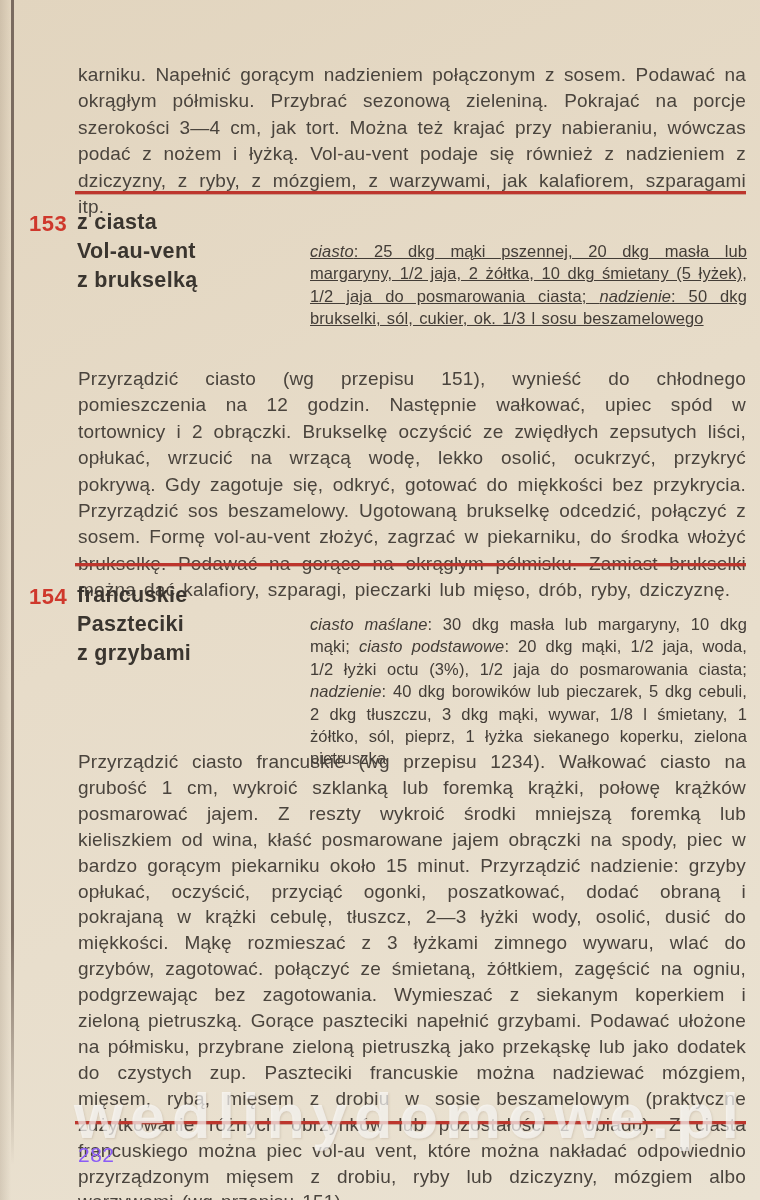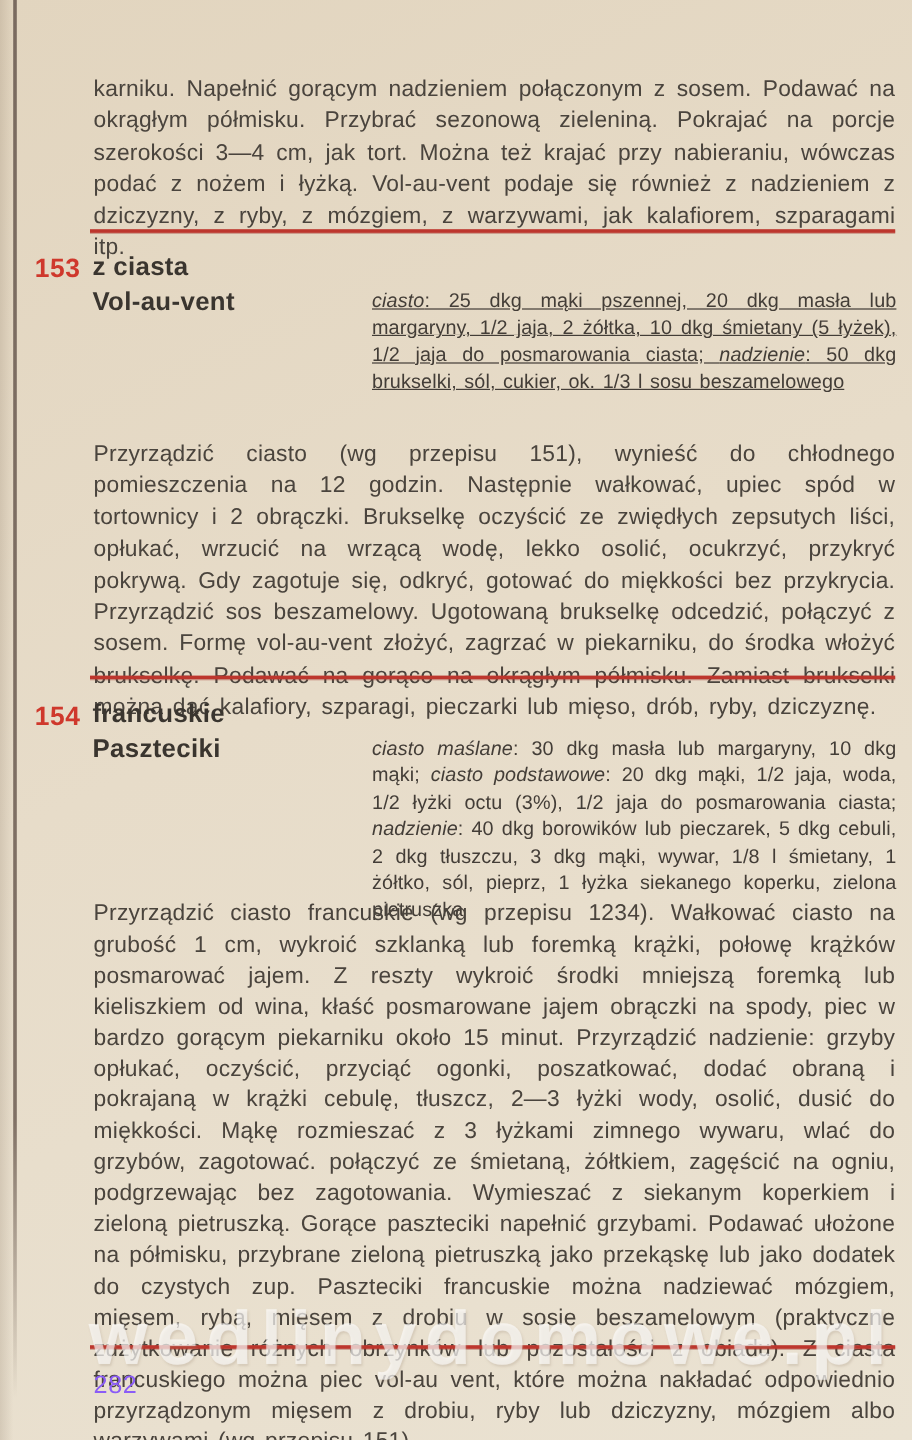--- a/index.html
+++ b/index.html
@@ -92,30 +92,32 @@
 <div class="page-edge"></div>
 
 <p class="para" id="intro-para">karniku. Napełnić gorącym nadzieniem połączonym z sosem. Podawać na okrągłym półmisku. Przybrać sezonową zieleniną. Pokrajać na porcje szerokości 3—4 cm, jak tort. Można też krajać przy nabieraniu, wówczas podać z nożem i łyżką. Vol-au-vent podaje się również z nadzieniem z dziczyzny, z ryby, z mózgiem, z warzywami, jak kalafiorem, szparagami itp.</p>
 
 <div class="rule" id="rule-1"></div>
 
 <div class="recipe-number" id="num-153">153</div>
 <div class="recipe-title" id="title-153">
   <div>z ciasta</div>
   <div>Vol-au-vent</div>
+  <div>z brukselką</div>
 </div>
 <p class="ingredients para" id="ingr-153"><em>ciasto</em><span>: 25 dkg mąki pszennej, 20 dkg masła lub margaryny, 1/2 jaja, 2 żółtka, 10 dkg śmietany (5 łyżek), 1/2 jaja do posmarowania ciasta; </span><em>nadzienie</em><span>: 50 dkg brukselki, sól, cukier, ok. 1/3 l sosu beszamelowego</span></p>
 <p class="para" id="body-153">Przyrządzić ciasto (wg przepisu 151), wynieść do chłodnego pomieszczenia na 12 godzin. Następnie wałkować, upiec spód w tortownicy i 2 obrączki. Brukselkę oczyścić ze zwiędłych zepsutych liści, opłukać, wrzucić na wrzącą wodę, lekko osolić, ocukrzyć, przykryć pokrywą. Gdy zagotuje się, odkryć, gotować do miękkości bez przykrycia. Przyrządzić sos beszamelowy. Ugotowaną brukselkę odcedzić, połączyć z sosem. Formę vol-au-vent złożyć, zagrzać w piekarniku, do środka włożyć brukselkę. Podawać na gorąco na okrągłym półmisku. Zamiast brukselki można dać kalafiory, szparagi, pieczarki lub mięso, drób, ryby, dziczyznę.</p>
 
 <div class="rule" id="rule-2"></div>
 
 <div class="recipe-number" id="num-154">154</div>
 <div class="recipe-title" id="title-154">
   <div>francuskie</div>
   <div>Paszteciki</div>
+  <div>z grzybami</div>
 </div>
 <p class="ingredients para" id="ingr-154"><em>ciasto maślane</em><span>: 30 dkg masła lub margaryny, 10 dkg mąki; </span><em>ciasto podstawowe</em><span>: 20 dkg mąki, 1/2 jaja, woda, 1/2 łyżki octu (3%), 1/2 jaja do posmarowania ciasta; </span><em>nadzienie</em><span>: 40 dkg borowików lub pieczarek, 5 dkg cebuli, 2 dkg tłuszczu, 3 dkg mąki, wywar, 1/8 l śmietany, 1 żółtko, sól, pieprz, 1 łyżka siekanego koperku, zielona pietruszka</span></p>
 <p class="para" id="body-154">Przyrządzić ciasto francuskie (wg przepisu 1234). Wałkować ciasto na grubość 1 cm, wykroić szklanką lub foremką krążki, połowę krążków posmarować jajem. Z reszty wykroić środki mniejszą foremką lub kieliszkiem od wina, kłaść posmarowane jajem obrączki na spody, piec w bardzo gorącym piekarniku około 15 minut. Przyrządzić nadzienie: grzyby opłukać, oczyścić, przyciąć ogonki, poszatkować, dodać obraną i pokrajaną w krążki cebulę, tłuszcz, 2—3 łyżki wody, osolić, dusić do miękkości. Mąkę rozmieszać z 3 łyżkami zimnego wywaru, wlać do grzybów, zagotować. połączyć ze śmietaną, żółtkiem, zagęścić na ogniu, podgrzewając bez zagotowania. Wymieszać z siekanym koperkiem i zieloną pietruszką. Gorące paszteciki napełnić grzybami. Podawać ułożone na półmisku, przybrane zieloną pietruszką jako przekąskę lub jako dodatek do czystych zup. Paszteciki francuskie można nadziewać mózgiem, mięsem, rybą, mięsem z drobiu w sosie beszamelowym (praktyczne zużytkowanie różnych obrzynków lub pozostałości z obiadu). Z ciasta francuskiego można piec vol-au vent, które można nakładać odpowiednio przyrządzonym mięsem z drobiu, ryby lub dziczyzny, mózgiem albo warzywami (wg przepisu 151).</p>
 
 <div class="rule" id="rule-3"></div>
 
 <div class="watermark">wedlinydomowe.pl</div>
 
 <div class="page-number">282</div>
 

